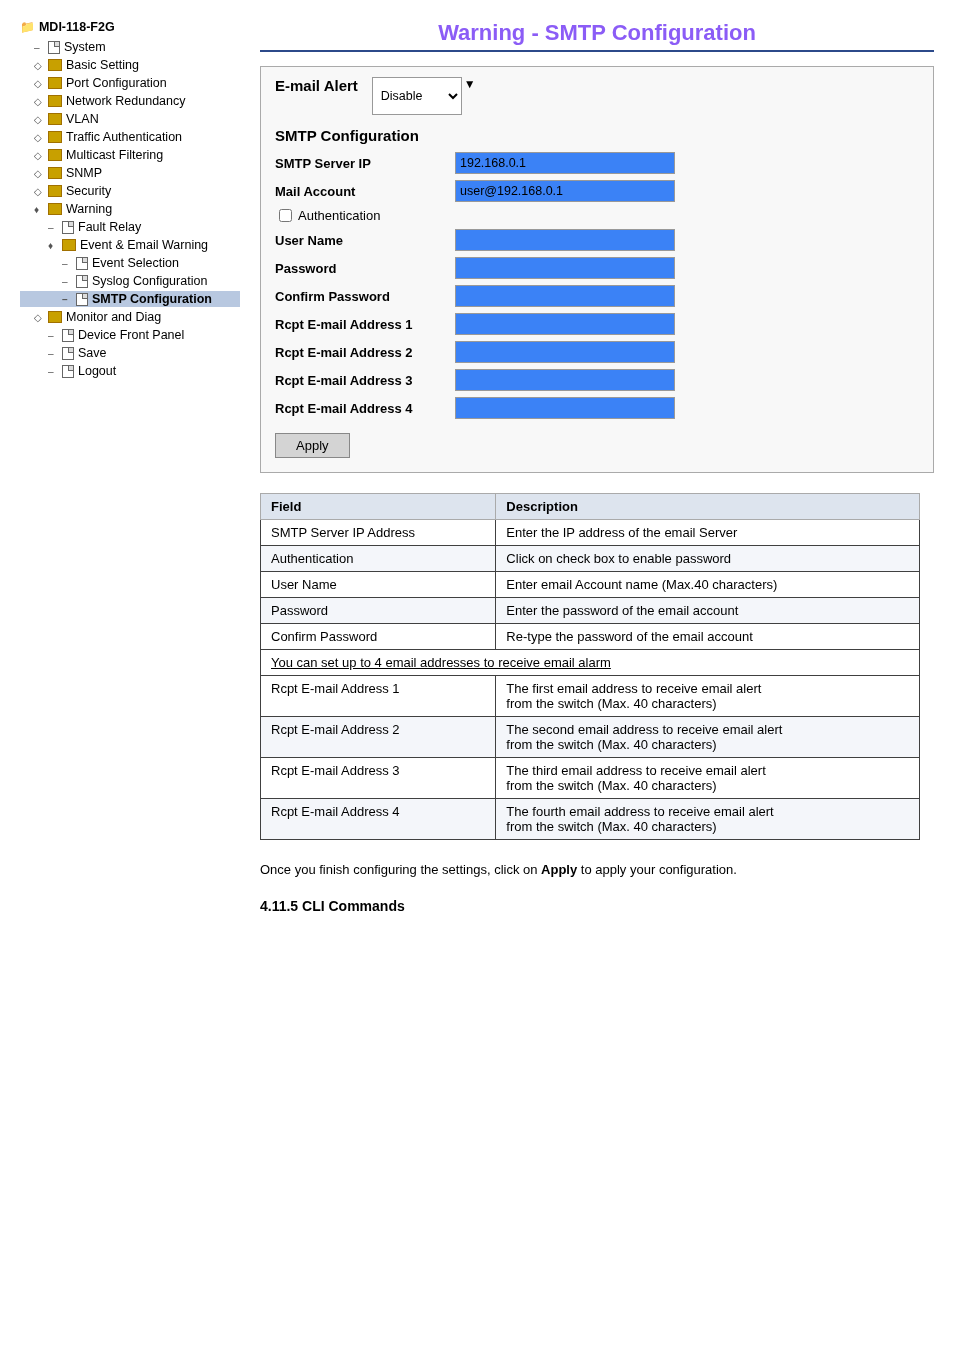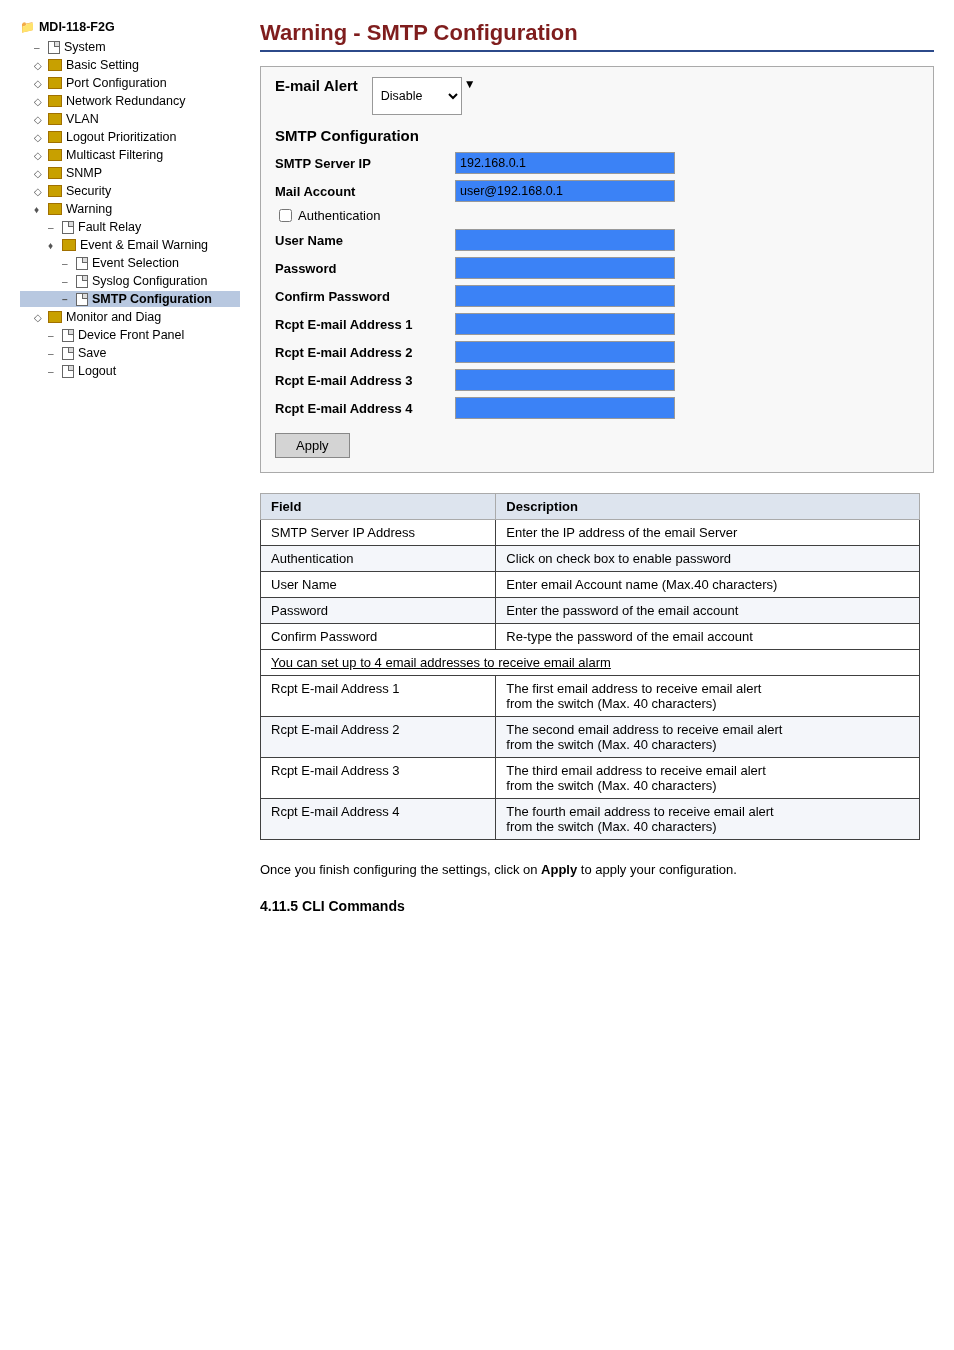--- a/index.html
+++ b/index.html
@@ -56,24 +56,25 @@
 
     
     .main-content {
       flex: 1;
     }
 
     
     .page-title {
       font-size: 22px;
       font-weight: bold;
-      color: #7f1d1d;
+      color: #8b5cf6;
       border-bottom: 2px solid #2c4a8a;
       padding-bottom: 4px;
       margin-bottom: 14px;
+      text-align: center;
     }
 
     
     .form-area {
       border: 1px solid #aaa;
       padding: 10px 14px 14px;
       margin-bottom: 20px;
       background: #f8f8f8;
     }
     .form-row {
@@ -226,21 +227,21 @@
           <span class="arrow">◇</span>
           <span class="icon-folder"></span>
           <span>VLAN</span>
         </div>
       </li>
 
       <li>
         <div class="sidebar-item indent1">
           <span class="arrow">◇</span>
           <span class="icon-folder"></span>
-          <span>Logout Prioritization</span>
+          <span>Traffic Authentication</span>
         </div>
       </li>
 
       <li>
         <div class="sidebar-item indent1">
           <span class="arrow">◇</span>
           <span class="icon-folder"></span>
           <span>Multicast Filtering</span>
         </div>
       </li>

